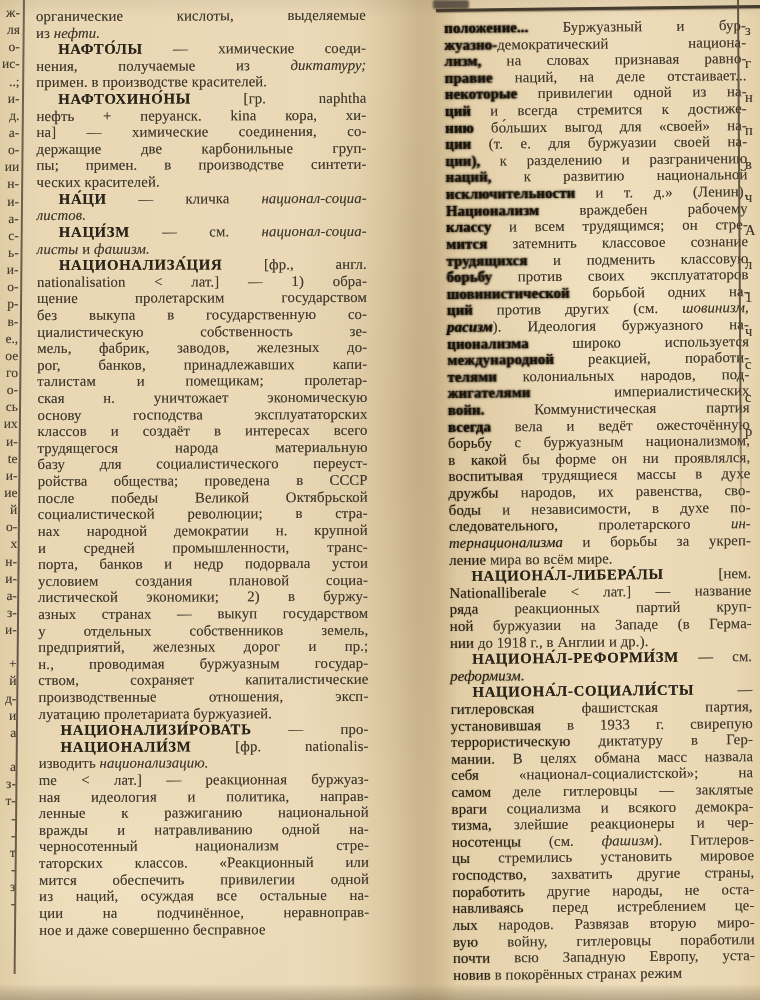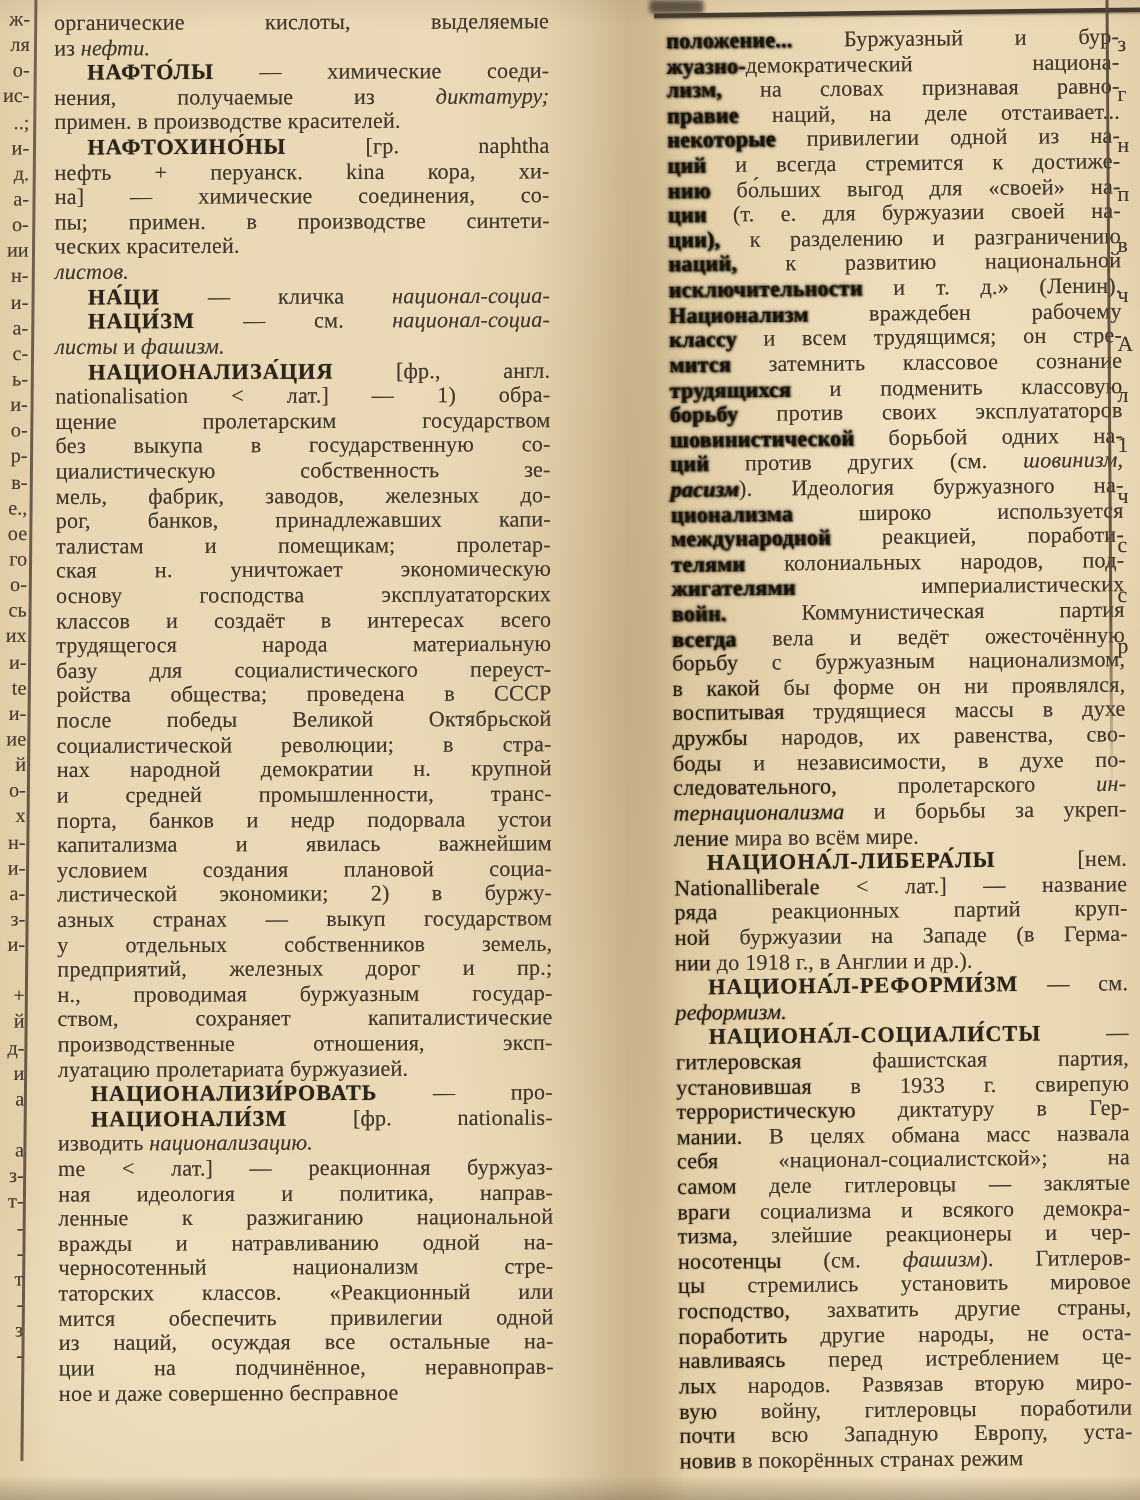--- a/index.html
+++ b/index.html
@@ -112,24 +112,25 @@
   <div class="rule-left"></div>
   <div class="col col-left">
       <div class="tl"><span>органические кислоты, выделяемые</span></div>
       <div class="tl nj"><span>из </span><span class="it">нефти.</span></div>
       <div class="tl ind"><span class="hw">НАФТО́ЛЫ</span><span> — химические соеди-</span></div>
       <div class="tl"><span>нения, получаемые из </span><span class="it">диктатуру;</span></div>
       <div class="tl nj"><span>примен. в производстве красителей.</span></div>
       <div class="tl ind"><span class="hw">НАФТОХИНО́НЫ</span><span> [гр. naphtha</span></div>
       <div class="tl"><span>нефть + перуанск. kina кора, хи-</span></div>
       <div class="tl"><span>на] — химические соединения, со-</span></div>
+      <div class="tl"><span>держащие две карбонильные груп-</span></div>
       <div class="tl"><span>пы; примен. в производстве синтети-</span></div>
       <div class="tl nj"><span>ческих красителей.</span></div>
+      <div class="tl ind"><span class="hw">НА́ЦИ</span><span> — кличка </span><span class="it">национал-социа-</span></div>
       <div class="tl nj"><span class="it">листов.</span></div>
-      <div class="tl ind"><span class="hw">НА́ЦИ</span><span> — кличка </span><span class="it">национал-социа-</span></div>
       <div class="tl ind"><span class="hw">НАЦИ́ЗМ</span><span> — см. </span><span class="it">национал-социа-</span></div>
       <div class="tl nj"><span class="it">листы</span><span> и </span><span class="it">фашизм.</span></div>
       <div class="tl ind"><span class="hw">НАЦИОНАЛИЗА́ЦИЯ</span><span> [фр., англ.</span></div>
       <div class="tl"><span>nationalisation &lt; лат.] — 1) обра-</span></div>
       <div class="tl"><span>щение пролетарским государством</span></div>
       <div class="tl"><span>без выкупа в государственную со-</span></div>
       <div class="tl"><span>циалистическую собственность зе-</span></div>
       <div class="tl"><span>мель, фабрик, заводов, железных до-</span></div>
       <div class="tl"><span>рог, банков, принадлежавших капи-</span></div>
       <div class="tl"><span>талистам и помещикам; пролетар-</span></div>
@@ -137,21 +138,20 @@
       <div class="tl"><span>основу господства эксплуататорских</span></div>
       <div class="tl"><span>классов и создаёт в интересах всего</span></div>
       <div class="tl"><span>трудящегося народа материальную</span></div>
       <div class="tl"><span>базу для социалистического переуст-</span></div>
       <div class="tl"><span>ройства общества; проведена в СССР</span></div>
       <div class="tl"><span>после победы Великой Октябрьской</span></div>
       <div class="tl"><span>социалистической революции; в стра-</span></div>
       <div class="tl"><span>нах народной демократии н. крупной</span></div>
       <div class="tl"><span>и средней промышленности, транс-</span></div>
       <div class="tl"><span>порта, банков и недр подорвала устои</span></div>
-      <div class="tl"><span>капитализма и явилась важнейшим</span></div>
       <div class="tl"><span>условием создания плановой социа-</span></div>
       <div class="tl"><span>листической экономики; 2) в буржу-</span></div>
       <div class="tl"><span>азных странах — выкуп государством</span></div>
       <div class="tl"><span>у отдельных собственников земель,</span></div>
       <div class="tl"><span>предприятий, железных дорог и пр.;</span></div>
       <div class="tl"><span>н., проводимая буржуазным государ-</span></div>
       <div class="tl"><span>ством, сохраняет капиталистические</span></div>
       <div class="tl"><span>производственные отношения, эксп-</span></div>
       <div class="tl nj"><span>луатацию пролетариата буржуазией.</span></div>
       <div class="tl ind"><span class="hw">НАЦИОНАЛИЗИ́РОВАТЬ</span><span> — про-</span></div>

